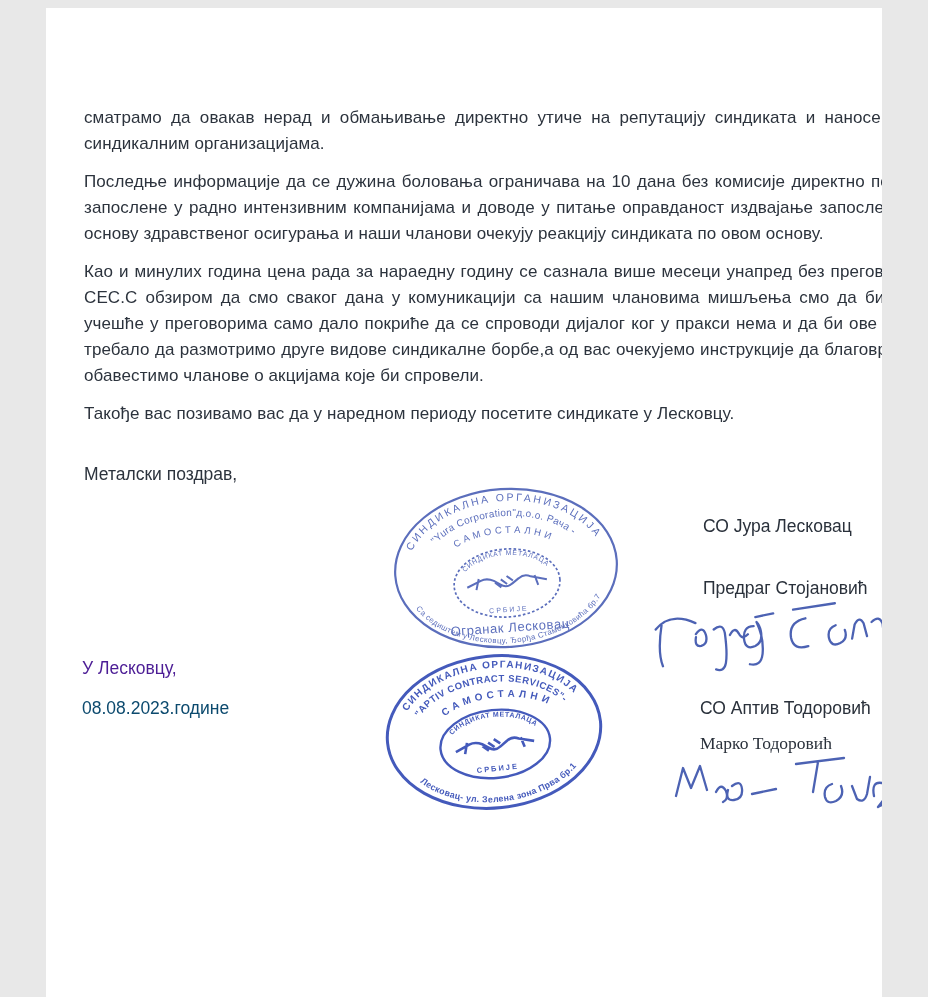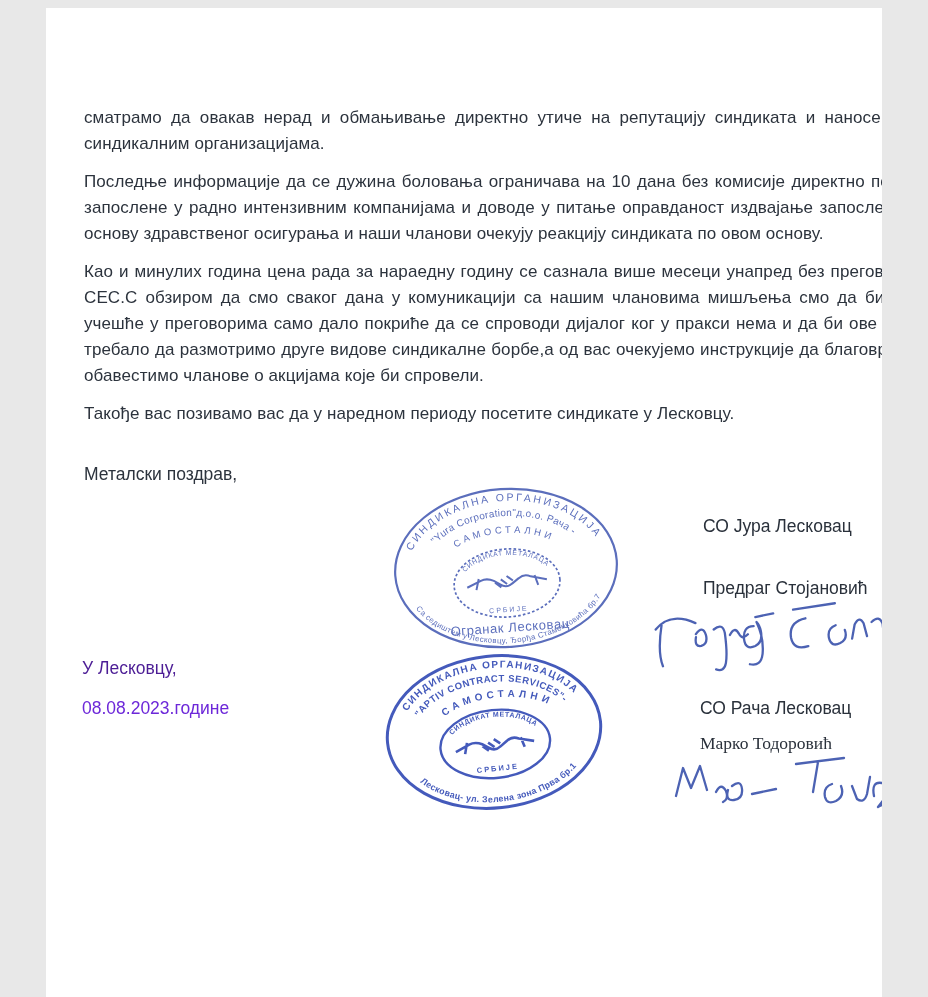--- a/index.html
+++ b/index.html
@@ -28,21 +28,21 @@
   .closing{
     position:absolute;left:38px;top:456px;
     font-size:17.5px;margin:0;color:#2c333d;
   }
   .place{
     position:absolute;left:36px;top:650px;
     font-size:17.5px;margin:0;color:#4c1d95;
   }
   .date{
     position:absolute;left:36px;top:690px;
-    font-size:17.5px;margin:0;color:#6d28d9;
+    font-size:17.5px;margin:0;color:#0c4a6e;
   }
   .sig-org{position:absolute;font-size:17.5px;margin:0;color:#2a313b;}
   .sig-name{position:absolute;font-size:17.5px;margin:0;color:#2a313b;}
   .org1{left:657px;top:508px;}
   .name1{left:657px;top:570px;}
   .org2{left:654px;top:690px;}
   .name2{left:654px;top:725px;font-family:Liberation Serif, serif;}
 
   svg text{font-family:"Liberation Sans", sans-serif;}
 
@@ -129,20 +129,20 @@
     <text class="s2-txt s2-bottom" text-anchor="middle"><textPath href="#s2a5" startOffset="50%">Лесковац- ул. Зелена зона Прва бр.1</textPath></text>
   </svg>
 
   <p class="sig-org org1">СО Јура Лесковац</p>
   <p class="sig-name name1">Предраг Стојановић</p>
   <svg class="signature sig1" width="320" height="72" viewBox="0 0 320 72">
     <path class="sig-stroke" d="M8,20 C5,36 4,50 8,61 M2,24 C14,10 30,13 42,19 M42,30 q7,-9 10,1 q2,9 -5,11 q-7,1 -5,-9 M60,26 q9,-7 11,4 q2,20 0,30 q-2,9 -10,6 M76,32 q5,-9 9,-1 q3,7 9,1 M100,24 q-11,0 -10,13 q1,11 11,7 q8,-4 6,-15 q-1,-6 -4,-9 q7,16 5,32 q-2,13 -13,10 M102,15 l18,-3"></path>
     <path class="sig-stroke" d="M152,18 q-17,3 -15,19 q2,13 17,9 M140,9 l42,-5 M182,26 q-9,3 -7,13 q2,9 11,5 q8,-4 5,-13 M198,40 l3,-14 q5,-9 9,-1 l3,13 M218,24 q8,-7 11,2 l1,13 M238,32 q3,-11 10,-5 q5,5 11,-1 M262,25 l3,12 M272,14 l3,20 q1,14 -7,22 M284,22 q6,-9 10,1 l5,30 M290,6 l5,24 q3,12 13,6 M282,14 l32,-8"></path>
   </svg>
 
-  <p class="sig-org org2">СО Рача Лесковац</p>
+  <p class="sig-org org2">СО Аптив Тодоровић</p>
   <p class="sig-name name2">Марко Тодоровић</p>
   <svg class="signature sig2" width="290" height="62" viewBox="0 0 290 62">
     <path class="sig-stroke" d="M6,44 l7,-28 l8,20 l9,-22 l7,24 M46,40 q5,-10 10,-1 q3,8 -3,11 M62,34 q9,-7 10,3 q1,10 -8,11 q-9,1 -6,-10 M82,42 l24,-5"></path>
     <path class="sig-stroke" d="M126,12 l48,-6 M148,10 l-5,30 M162,32 q-9,3 -7,13 q2,8 11,4 q9,-5 5,-15 M182,34 l5,13 q7,5 10,-5 l3,-17 M204,44 q-3,-15 8,-13 q11,3 3,15 l-7,9 q16,-9 24,-3 M242,24 l7,21 M258,19 q11,-5 9,8 l-4,17 q9,-10 17,-5 M280,12 l5,26"></path>
   </svg>
 
 </div>
 
 </body></html>

